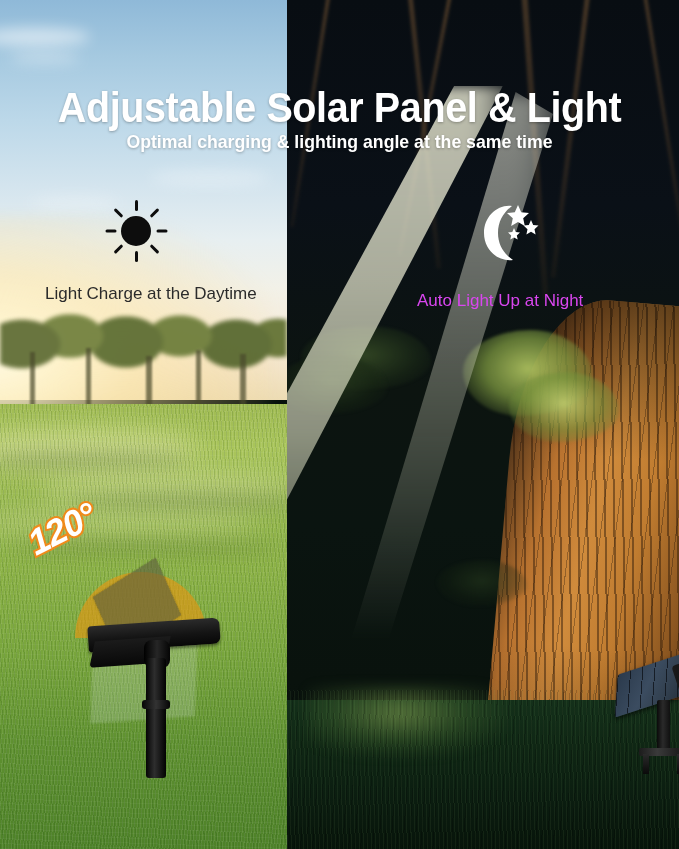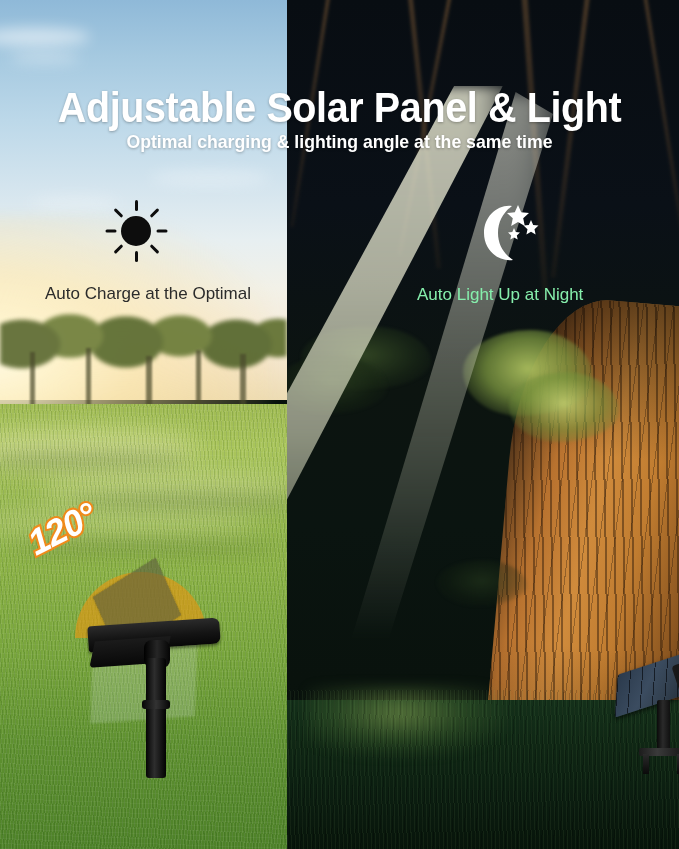--- a/index.html
+++ b/index.html
@@ -222,22 +222,22 @@
   .cap{
     position:absolute;
     font-size:17px;
     white-space:nowrap;
   }
   .cap-day{
     left:45px;top:284px;
     color:#2b2b2b;
   }
   .cap-night{
-    left:417px;top:285px;
-    color:#86efac;
+    left:417px;top:291px;
+    color:#d946ef;
   }
 
   
   .sun-icon{
     position:absolute;left:105px;top:200px;
     width:62px;height:62px;
   }
   .sun-core{
     position:absolute;left:16px;top:16px;width:30px;height:30px;
     background:#0d0d0d;border-radius:50%;
@@ -460,16 +460,16 @@
   <svg class="moon-icon" viewBox="0 0 74 66">
     <path d="M44 6 C30 4 16 16 16 33 C16 50 30 62 45 60 C36 54 30 45 30 33 C30 21 36 12 44 6 Z" fill="#ffffff"></path>
     <path d="M50 5 L53.2 12.2 L61 13 L55.2 18.3 L56.8 26 L50 22.1 L43.2 26 L44.8 18.3 L39 13 L46.8 12.2 Z" fill="#ffffff"></path>
     <path d="M63 20 L65.2 25 L70.5 25.6 L66.5 29.2 L67.6 34.5 L63 31.8 L58.4 34.5 L59.5 29.2 L55.5 25.6 L60.8 25 Z" fill="#ffffff"></path>
     <path d="M46 28 L47.7 32 L52 32.5 L48.8 35.4 L49.7 39.6 L46 37.4 L42.3 39.6 L43.2 35.4 L40 32.5 L44.3 32 Z" fill="#ffffff"></path>
   </svg>
 
   <div class="title">Adjustable Solar Panel &amp; Light</div>
   <div class="subtitle">Optimal charging &amp; lighting angle at the same time</div>
 
-  <div class="cap cap-day">Auto Charge at the Optimal</div>
+  <div class="cap cap-day">Light Charge at the Daytime</div>
   <div class="cap cap-night">Auto Light Up at Night</div>
 
 </div>
 
 </body></html>

